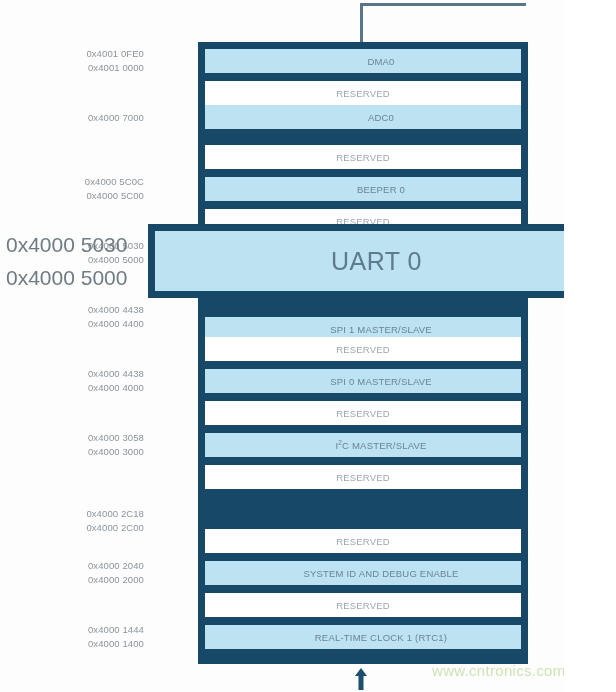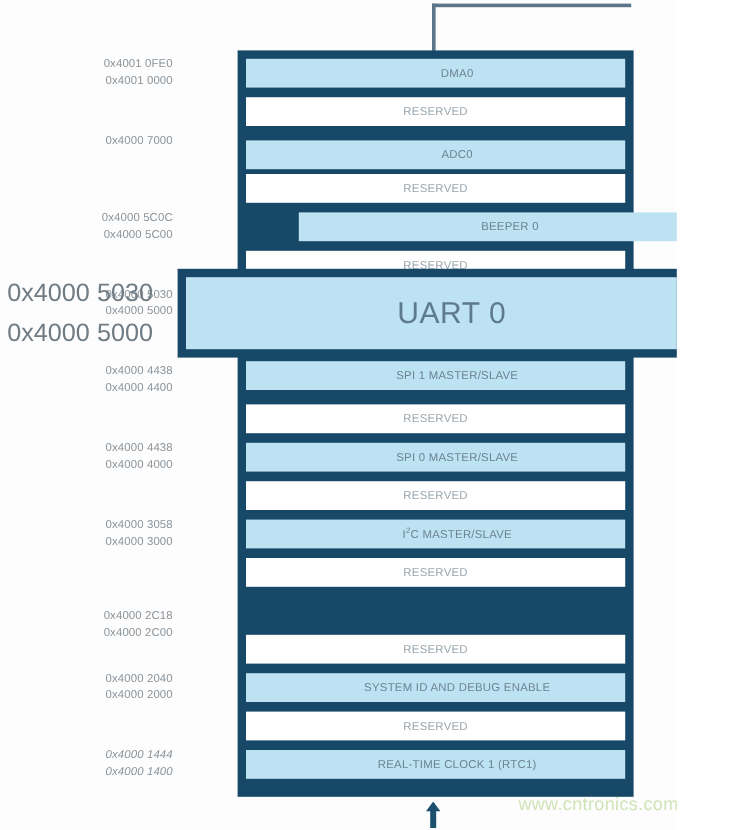--- a/index.html
+++ b/index.html
@@ -187,53 +187,53 @@
         <span>0x4000 3000</span>
       </div>
       <div class="addr" style="top: 495px; margin-top: 12px;">
         <span>0x4000 2C18</span>
         <span>0x4000 2C00</span>
       </div>
       <div class="addr" style="top: 559px;">
         <span>0x4000 2040</span>
         <span>0x4000 2000</span>
       </div>
-      <div class="addr" style="top: 623px; font-style: italic;">
+      <div class="addr" style="top: 623px;">
         <span>0x4000 1444</span>
         <span>0x4000 1400</span>
       </div>
     </div>
 
   <div id="map-frame">
     <div class="map-rows" id="map-rows">
         <div class="row periph" style="top: 0px;">
           <span>DMA0</span>
         </div>
         <div class="row reserved" style="top: 32px;">
           <span>RESERVED</span>
         </div>
-        <div class="row periph" style="top: 68px;">
+        <div class="row periph" style="top: 56px;">
           <span>ADC0</span>
         </div>
         <div class="row reserved" style="top: 96px;">
           <span>RESERVED</span>
         </div>
-        <div class="row periph" style="top: 128px; margin-left: 44px;">
+        <div class="row periph" style="top: 128px;">
           <span>BEEPER 0</span>
         </div>
         <div class="row reserved" style="top: 160px;">
           <span>RESERVED</span>
         </div>
         <div class="row periph" style="top: 192px;">
           <span>UART 0</span>
         </div>
         <div class="row reserved" style="top: 224px;">
           <span>RESERVED</span>
         </div>
-        <div class="row periph" style="top: 252px; align-items: center;">
+        <div class="row periph" style="top: 268px; align-items: center;">
           <span>SPI 1 MASTER/SLAVE</span>
         </div>
         <div class="row reserved" style="top: 288px;">
           <span>RESERVED</span>
         </div>
         <div class="row periph" style="top: 320px;">
           <span>SPI 0 MASTER/SLAVE</span>
         </div>
         <div class="row reserved" style="top: 352px;">
           <span>RESERVED</span>

